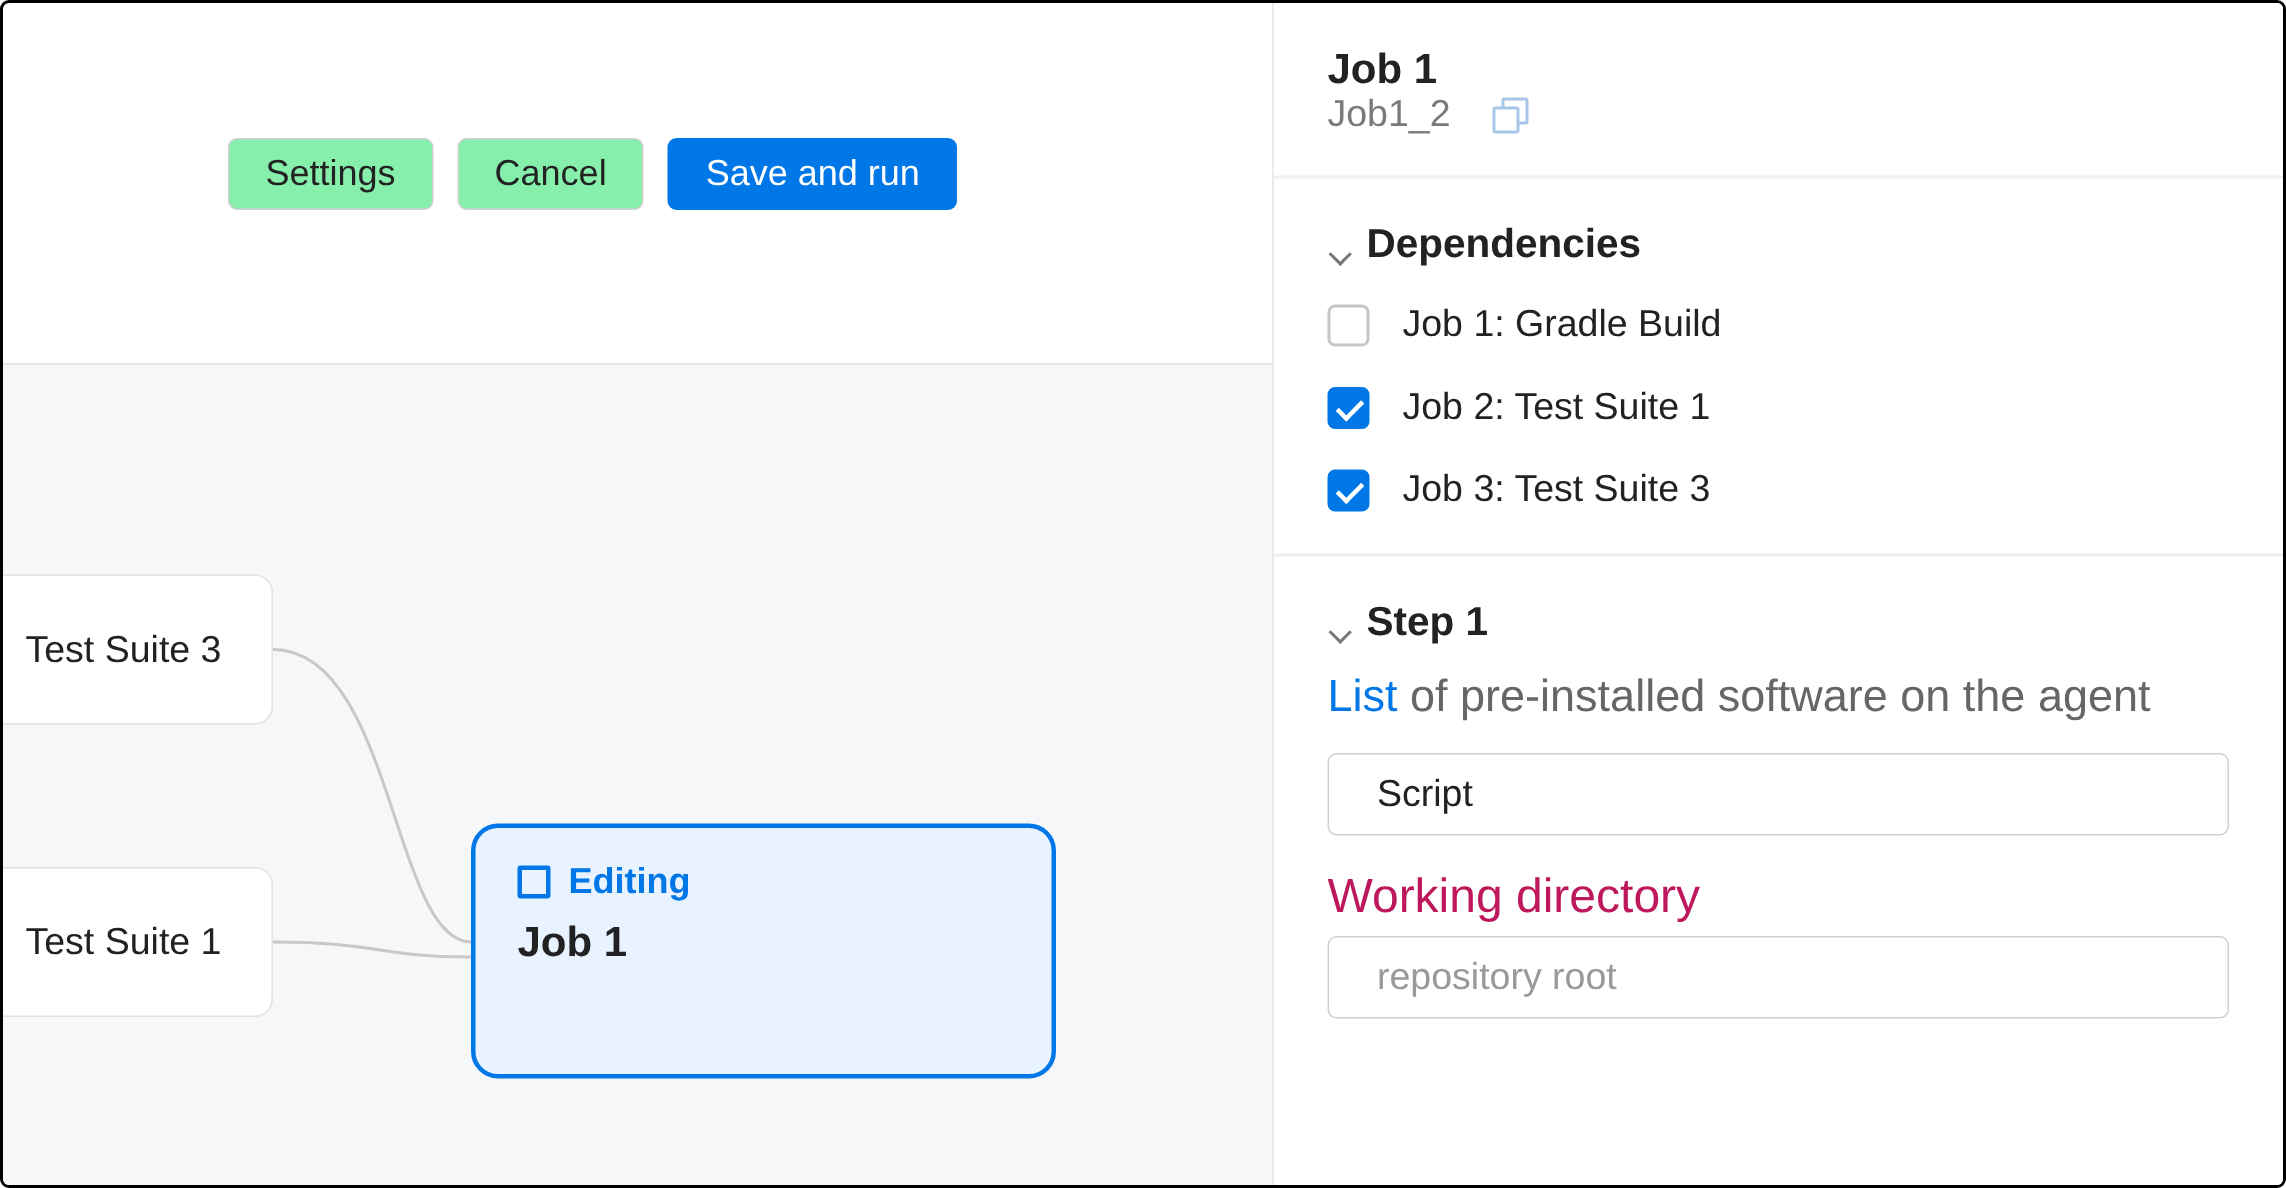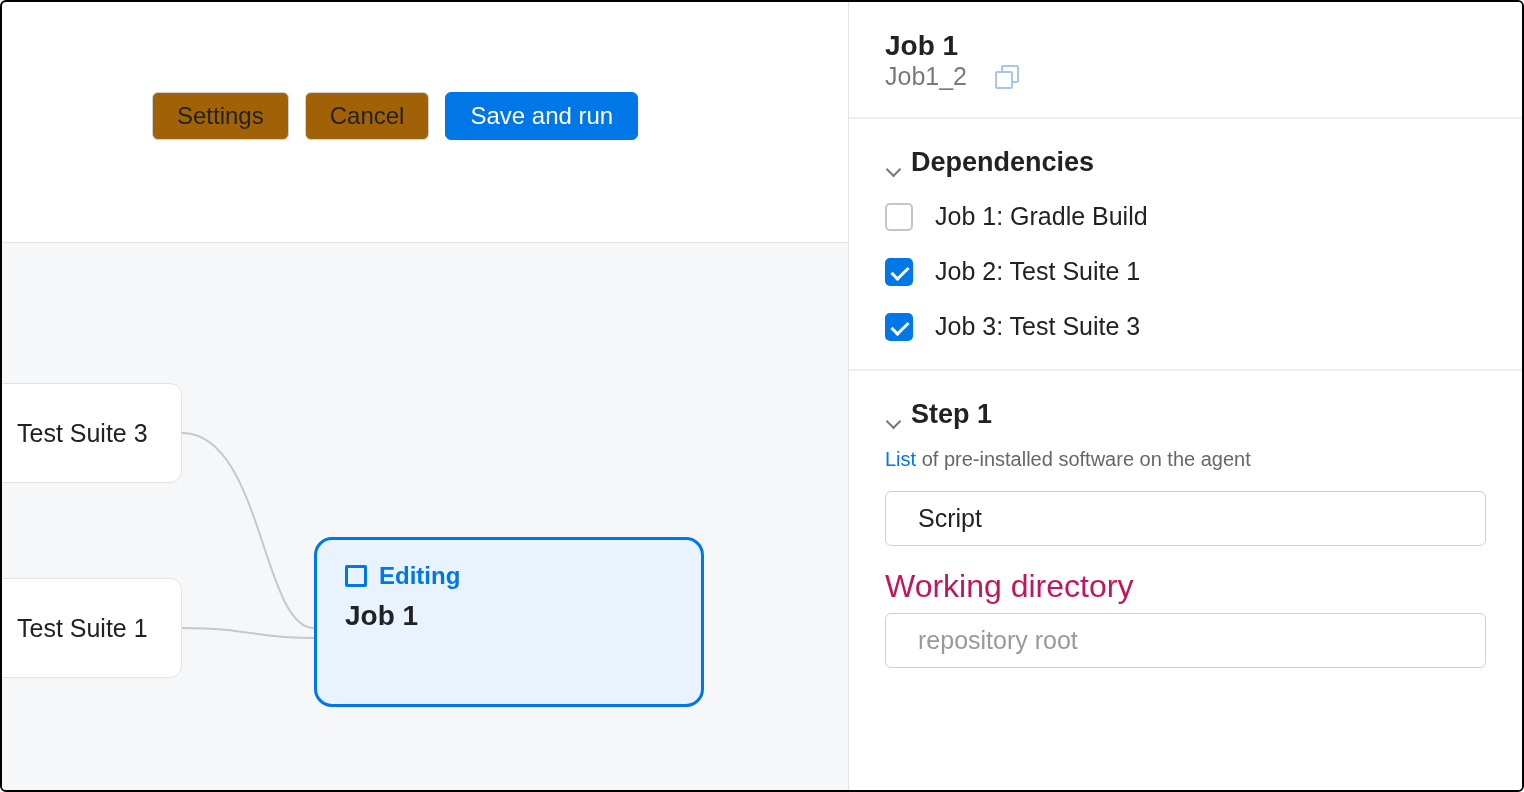--- a/index.html
+++ b/index.html
@@ -32,21 +32,21 @@
       gap: 16px;
       align-items: center;
     }
     .btn {
       padding: 9px 24px;
       border-radius: 6px;
       font-size: 24px;
       font-weight: 400;
       cursor: pointer;
       border: 1.5px solid #d0d0d0;
-      background: #a16207;
+      background: #86efac;
       color: #222;
       white-space: nowrap;
     }
     .btn-primary {
       background: #0077e6;
       border-color: #0077e6;
       color: #fff;
     }
     .canvas {
       position: absolute;
@@ -77,21 +77,21 @@
     }
     .node-frag-bottom {
       top: 335px;
       left: -170px;
       width: 350px;
       height: 100px;
       padding-left: 184px;
     }
     .node-editing {
       position: absolute;
-      top: 294px;
+      top: 306px;
       left: 312px;
       width: 390px;
       height: 170px;
       background: #e8f3ff;
       border: 3px solid #0077e6;
       border-radius: 18px;
       padding: 22px 28px;
     }
     .editing-header {
       display: flex;
@@ -235,21 +235,21 @@
       height: 14px;
       border-right: 3px solid #fff;
       border-bottom: 3px solid #fff;
       transform: rotate(45deg);
     }
     .dep-label {
       font-size: 25px;
       color: #222;
     }
     .step-hint {
-      font-size: 20px;
+      font-size: 30px;
       color: #666;
       margin-top: -6px;
       margin-bottom: 20px;
     }
     .step-hint-link {
       color: #0077e6;
     }
     .text-input {
       width: 100%;
       padding: 12px 32px;

